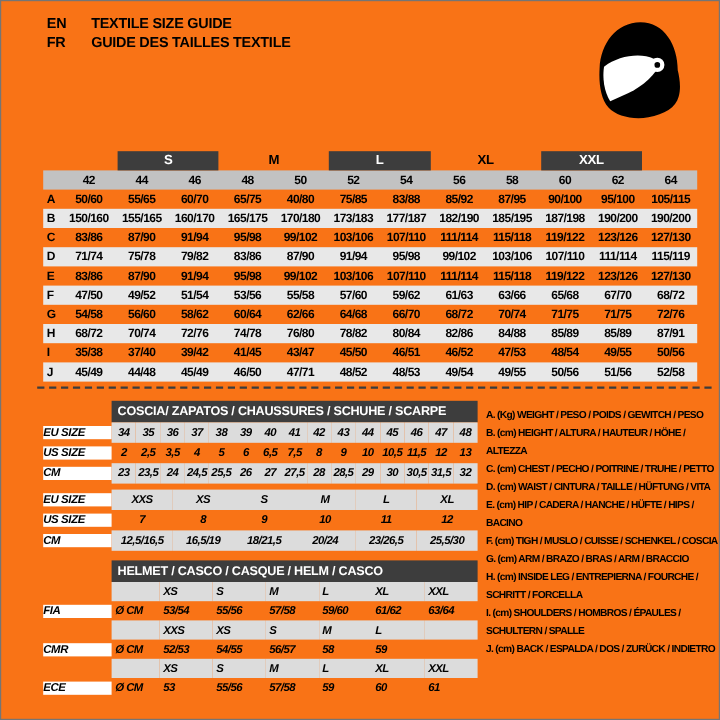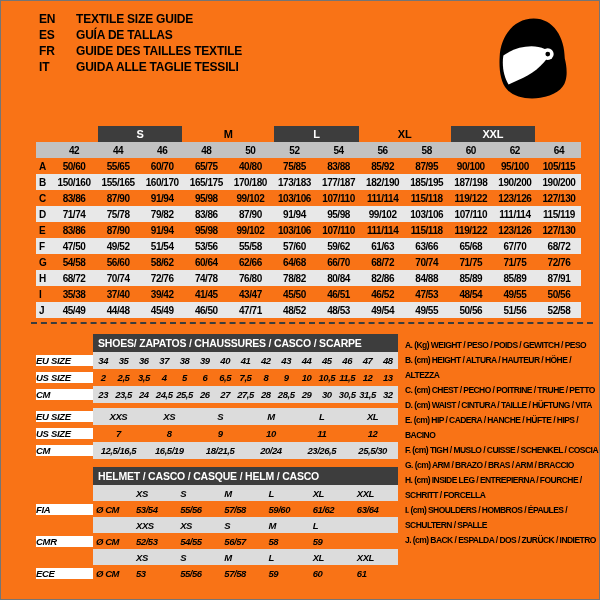--- a/index.html
+++ b/index.html
@@ -44,30 +44,22 @@
 <body>
 
 <div class="frame">
 
   <div class="lang-list" id="lang-list">
       <div class="lang-row">
         <div>EN</div>
         <div>TEXTILE SIZE GUIDE</div>
       </div>
       <div class="lang-row">
-        <div>ES</div>
-        <div>GUÍA DE TALLAS</div>
-      </div>
-      <div class="lang-row">
         <div>FR</div>
         <div>GUIDE DES TAILLES TEXTILE</div>
-      </div>
-      <div class="lang-row">
-        <div>IT</div>
-        <div>GUIDA ALLE TAGLIE TESSILI</div>
       </div>
     </div>
 
   <svg class="helmet" viewBox="0 0 100 120" aria-hidden="true">
     <path fill="#000" d="M55,4 C28,4 10,28 9,56 C8,72 10,90 19,100 C28,110 47,114 64,111 C82,108 95,100 98,88 C101,78 99,66 97,58 C97,30 82,4 55,4 Z"></path>
     <path fill="#fff" d="M14,54 C30,42 54,38 70,45 L78,49 C73,62 58,76 41,84 L21,93 C14,82 12,66 14,54 Z"></path>
     <circle cx="74" cy="52" r="8" fill="#fff"></circle>
     <circle cx="74" cy="52" r="3.2" fill="#000"></circle>
   </svg>
 
@@ -243,21 +235,21 @@
         <div>49/55</div>
         <div>50/56</div>
         <div>51/56</div>
         <div>52/58</div>
       </div>
     </div>
 
   <div class="dashes"></div>
 
   <div class="sub" id="shoes" style="top:333px;">
-      <div class="s-title">SHOES/ ZAPATOS / CHAUSSURES / CASCO / SCARPE</div>
+      <div class="s-title">COSCIA/ ZAPATOS / CHAUSSURES / SCHUHE / SCARPE</div>
       <div class="s-row shoes">
         <div class="side-label">EU SIZE</div>
         <div class="g">34</div>
         <div class="g">35</div>
         <div class="g">36</div>
         <div class="g">37</div>
         <div class="g">38</div>
         <div class="g">39</div>
         <div class="g">40</div>
         <div class="g">41</div>

